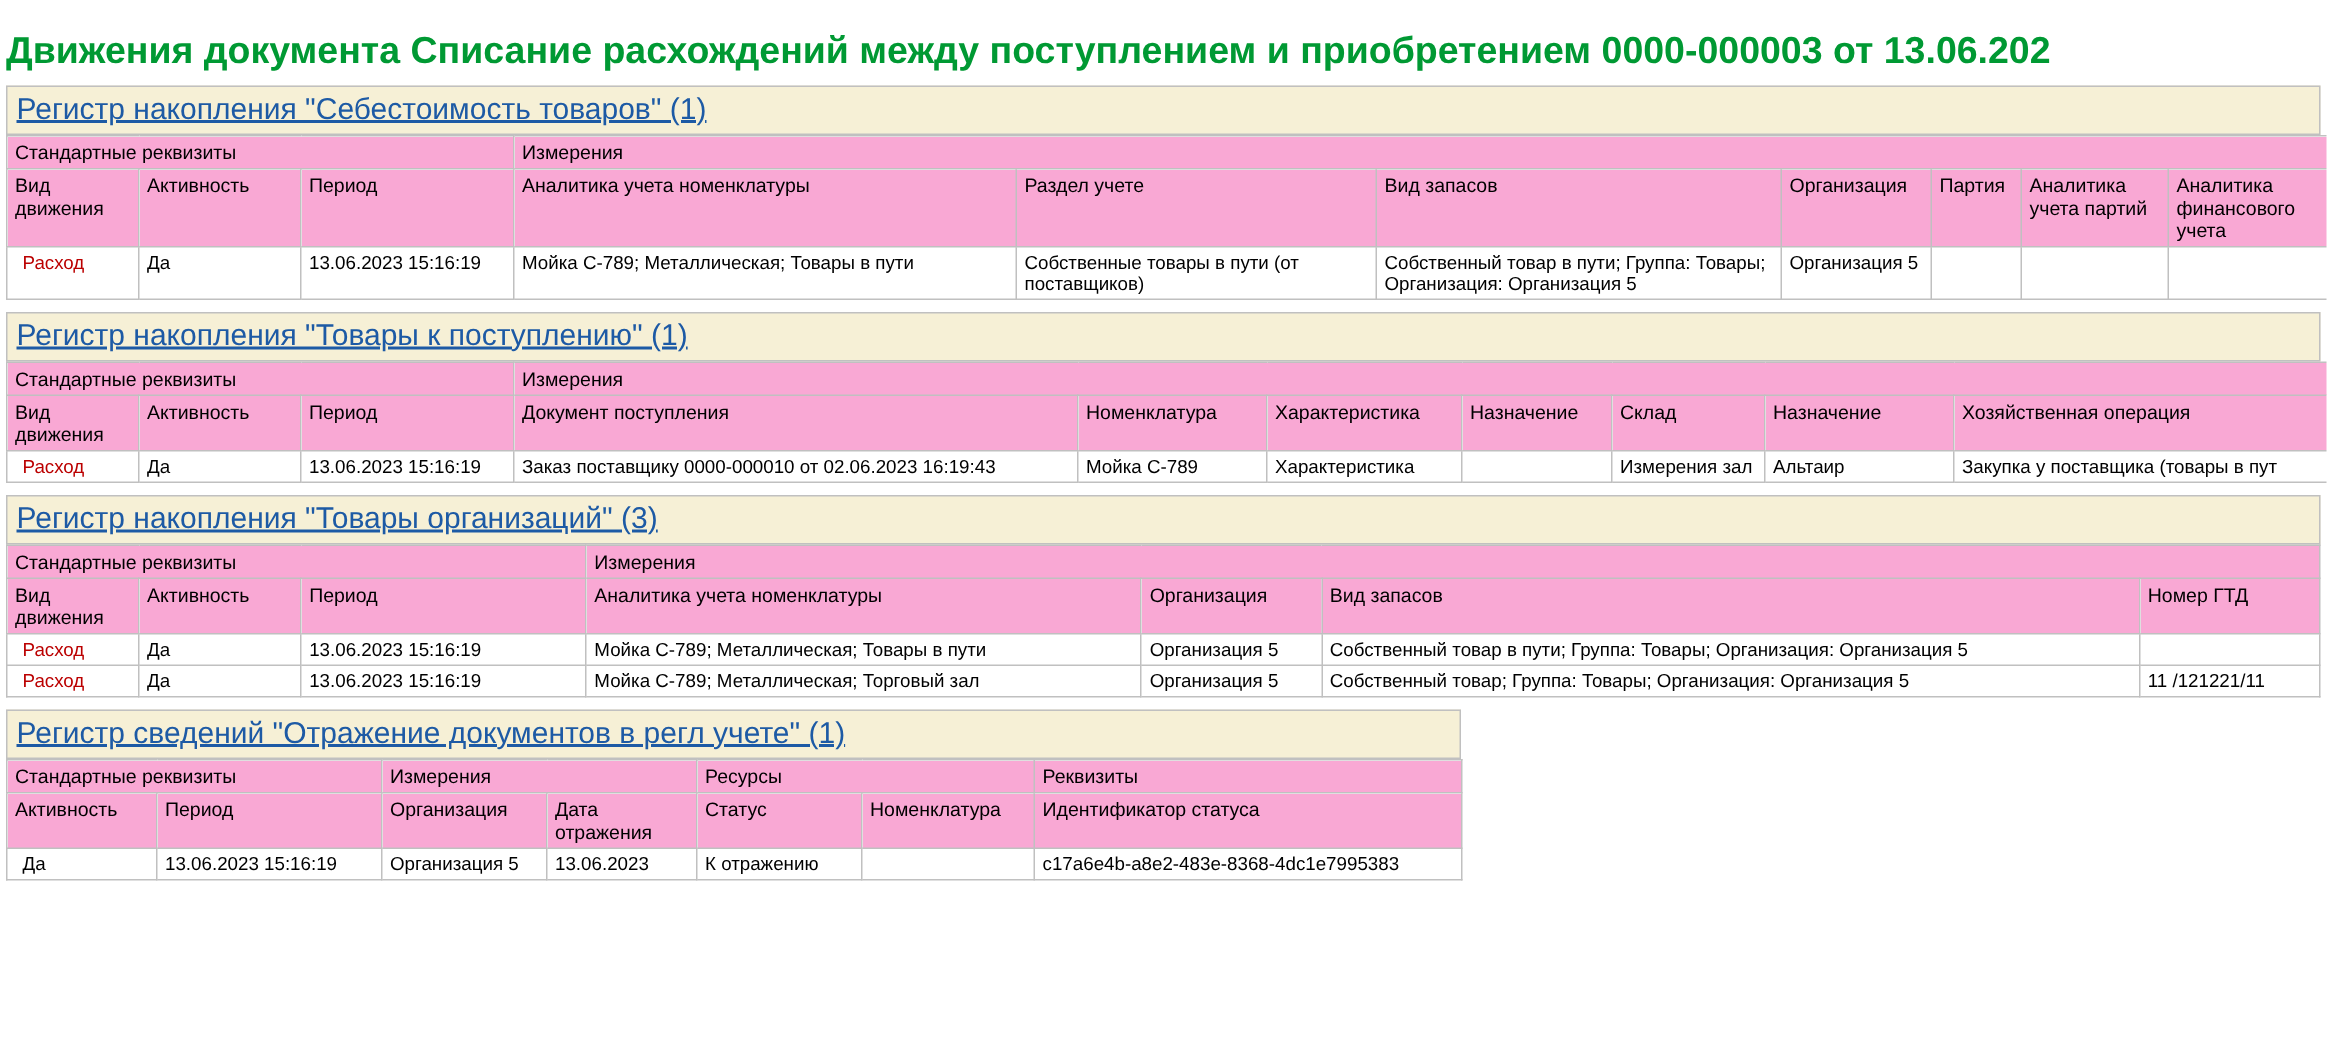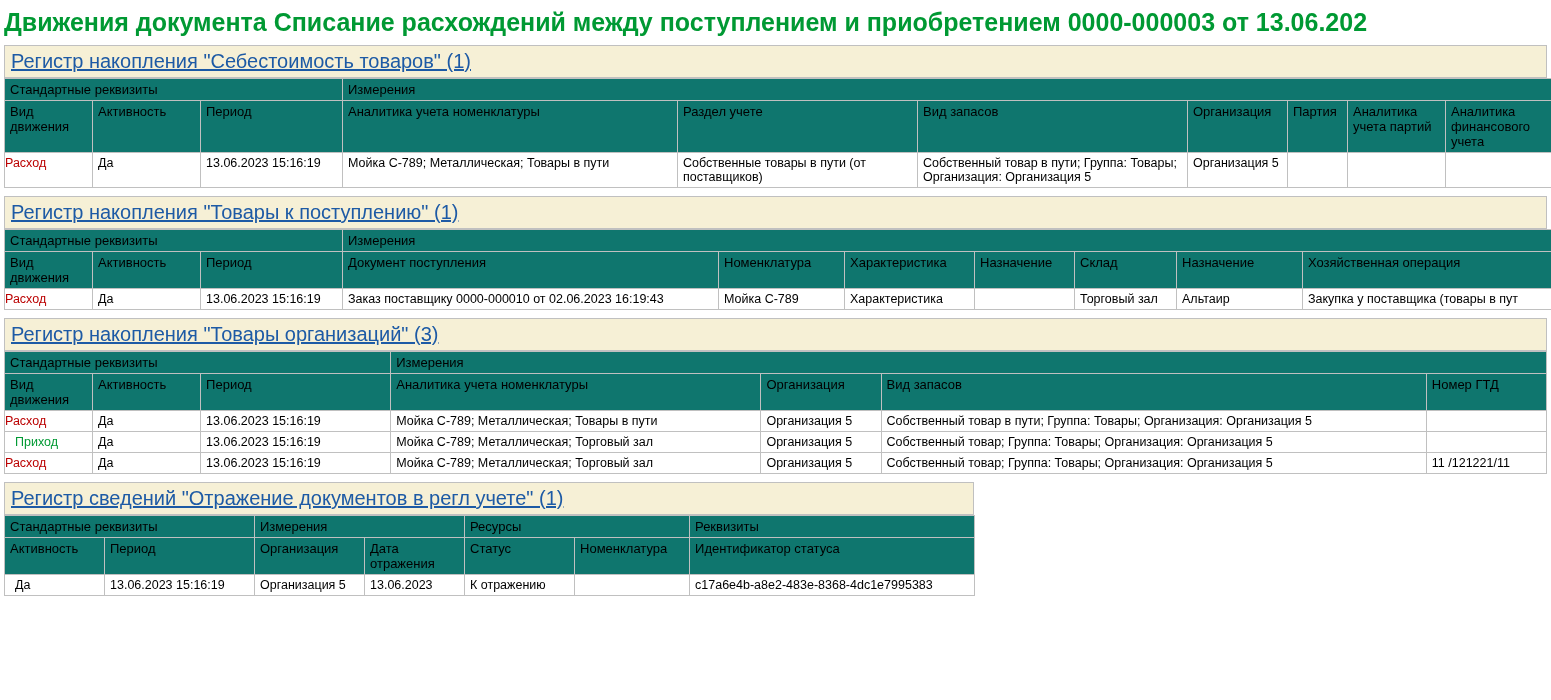--- a/index.html
+++ b/index.html
@@ -8,21 +8,21 @@
     padding: 4px;
     font-family: Arial, sans-serif;
     font-size: 13px;
     background: #ffffff;
     color: #000000;
   }
   .page-title {
     font-size: 25px;
     color: #009933;
     font-weight: bold;
-    margin: 4px 0 8px 0;
+    margin: 16px 0 8px 0;
     white-space: nowrap;
     overflow: hidden;
   }
   .section-heading {
     font-size: 20px;
     color: #1d5aa5;
     text-decoration: underline;
     background: #f6f0d6;
     border: 1px solid #c0c0c0;
     padding: 4px 6px;
@@ -39,28 +39,28 @@
     padding: 3px 5px;
     text-align: left;
     vertical-align: top;
     font-weight: normal;
     font-size: 13px;
     overflow: hidden;
     white-space: nowrap;
     text-overflow: clip;
   }
   th {
-    background: #0f766e;
+    background: #f9a8d4;
   }
   td {
     background: #ffffff;
     font-size: 12.5px;
   }
   .wrap-cell { white-space: normal; margin-left: 28px; }
-  .mv-expense { color: #bb0000; padding-left: 0; }
+  .mv-expense { color: #bb0000; padding-left: 10px; }
   .mv-income  { color: #009933; padding-left: 10px; }
   .mv-neutral { padding-left: 10px; }
   .block { margin-bottom: 4px; }
   .t4-wrap { width: 970px; }
 </style>
 </head>
 <body>
 
 <div class="page-title">Движения документа Списание расхождений между поступлением и приобретением 0000-000003 от 13.06.202</div>
 
@@ -145,21 +145,21 @@
       <th>Хозяйственная операция</th>
     </tr>
     <tr>
       <td class="mv-expense">Расход</td>
       <td>Да</td>
       <td>13.06.2023 15:16:19</td>
       <td>Заказ поставщику 0000-000010 от 02.06.2023 16:19:43</td>
       <td>Мойка C-789</td>
       <td>Характеристика</td>
       <td></td>
-      <td>Торговый зал</td>
+      <td>Измерения зал</td>
       <td>Альтаир</td>
       <td>Закупка у поставщика (товары в пут</td>
     </tr>
   </tbody>
     </table>
 </div>
 
 <div class="block">
   <a class="section-heading">Регистр накопления "Товары организаций" (3)</a>
   <table>
@@ -186,29 +186,20 @@
       <th>Вид запасов</th>
       <th>Номер ГТД</th>
     </tr>
     <tr>
       <td class="mv-expense">Расход</td>
       <td>Да</td>
       <td>13.06.2023 15:16:19</td>
       <td>Мойка C-789; Металлическая; Товары в пути</td>
       <td>Организация 5</td>
       <td>Собственный товар в пути; Группа: Товары; Организация: Организация 5</td>
-      <td></td>
-    </tr>
-    <tr>
-      <td class="mv-income">Приход</td>
-      <td>Да</td>
-      <td>13.06.2023 15:16:19</td>
-      <td>Мойка C-789; Металлическая; Торговый зал</td>
-      <td>Организация 5</td>
-      <td>Собственный товар; Группа: Товары; Организация: Организация 5</td>
       <td></td>
     </tr>
     <tr>
       <td class="mv-expense">Расход</td>
       <td>Да</td>
       <td>13.06.2023 15:16:19</td>
       <td>Мойка C-789; Металлическая; Торговый зал</td>
       <td>Организация 5</td>
       <td>Собственный товар; Группа: Товары; Организация: Организация 5</td>
       <td>11    /121221/11</td>

